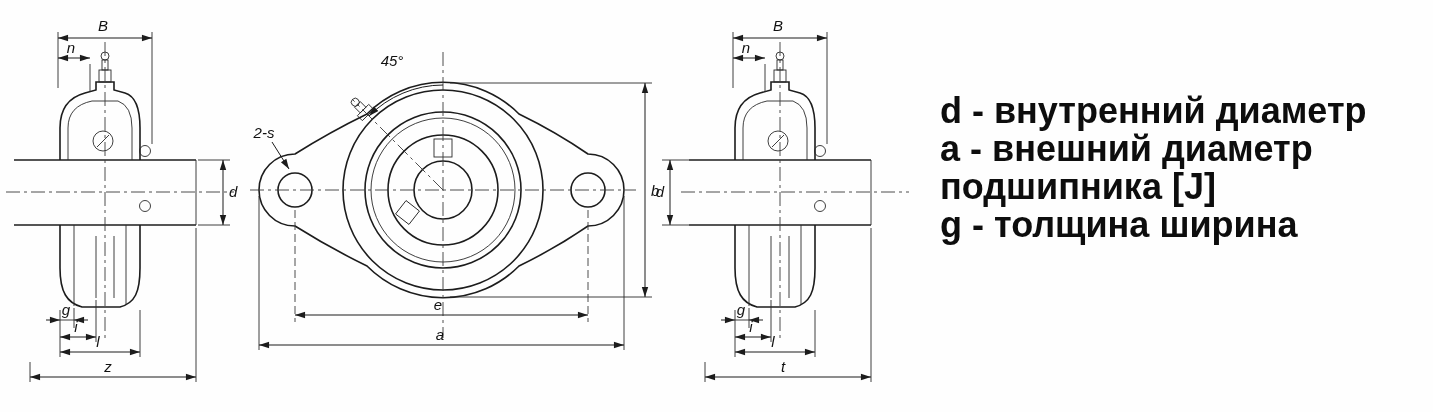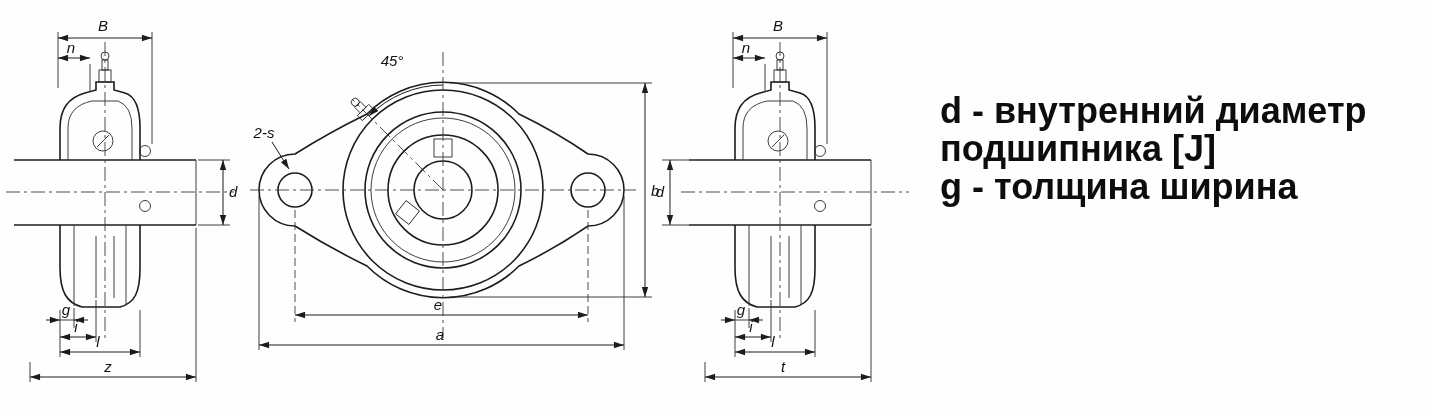--- a/index.html
+++ b/index.html
@@ -206,17 +206,18 @@
 
       <line class="d" x1="705" y1="377" x2="871" y2="377" marker-start="url(#arr)" marker-end="url(#arr)"></line>
       <line class="t" x1="705" y1="362" x2="705" y2="382"></line>
       <line class="t" x1="871" y1="228" x2="871" y2="382"></line>
       <text class="lbl" x="783" y="372">t</text>
     </g>
   </svg>
 
   <div class="legend">
     <div>d - внутренний диаметр</div>
+    <div>a - внешний диаметр</div>
     <div>подшипника [J]</div>
     <div>g - толщина ширина</div>
   </div>
 
 </div>
 
 </body></html>

